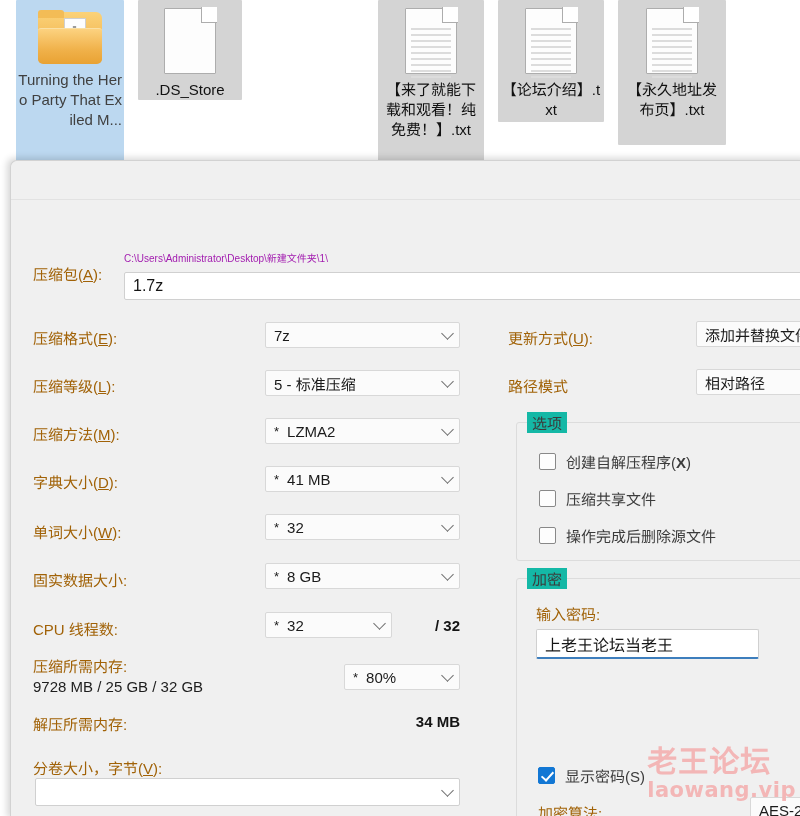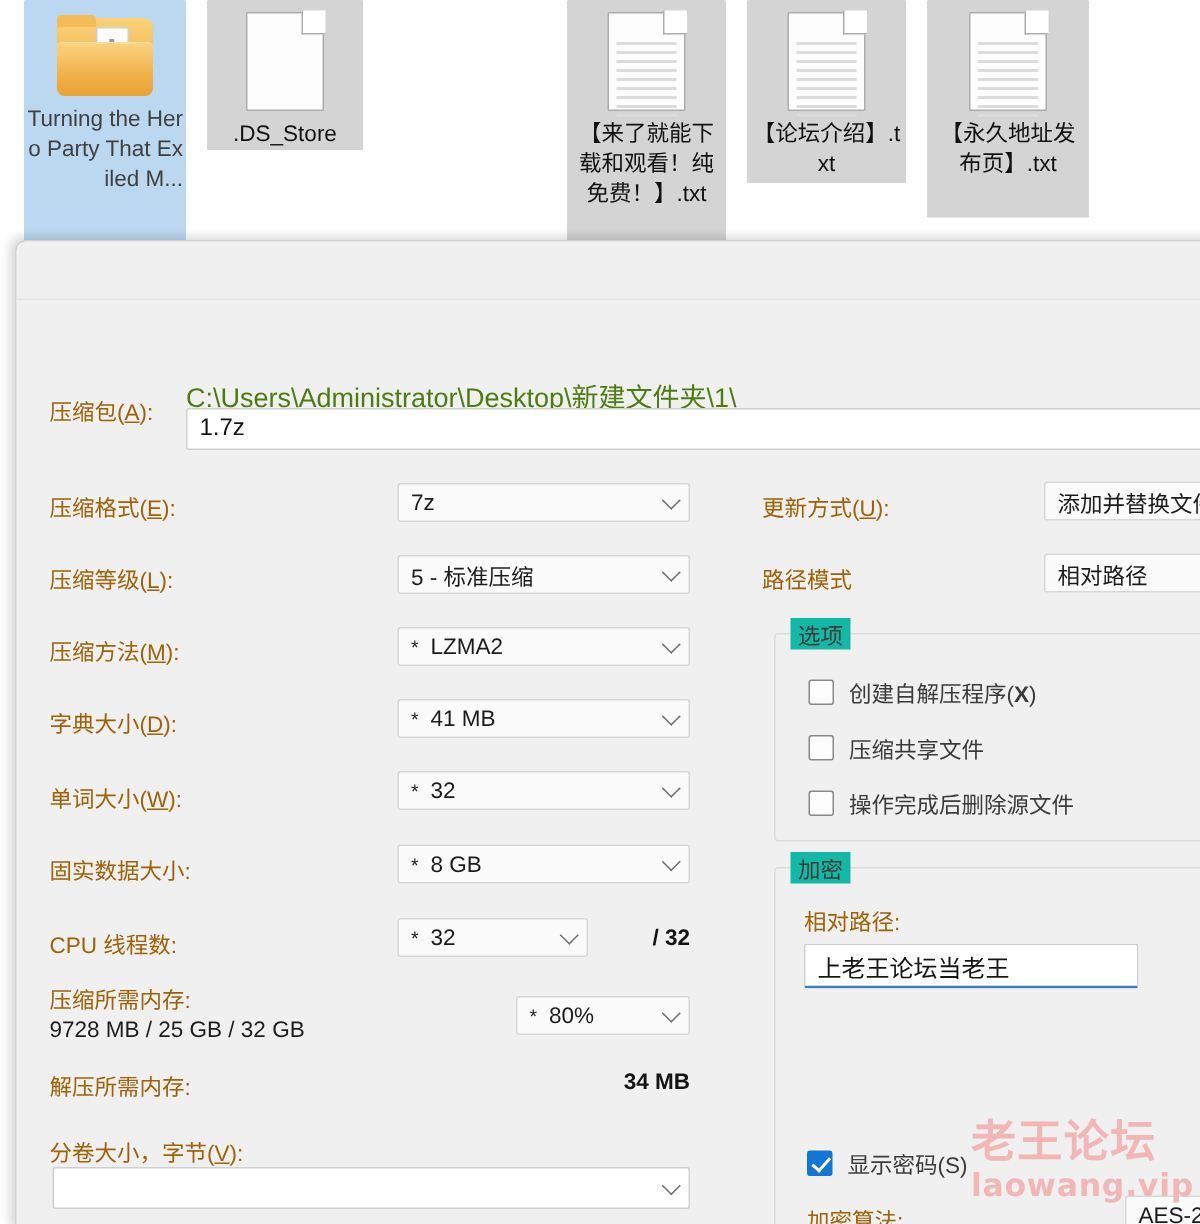--- a/index.html
+++ b/index.html
@@ -379,21 +379,21 @@
 
     <div id="titlebar">
       <div class="title">添加到压缩包</div>
     </div>
 
     <div id="dlgbody">
 
       <div class="lbl" style="left:22px; top:63px;">
         压缩包(<span class="ul">A</span>):
       </div>
-      <div class="statictext" style="left:113px; top:50px; font-size:18px; color:#4d7c0f;">C:\Users\Administrator\Desktop\新建文件夹\1\</div>
+      <div class="statictext" style="left:113px; top:50px; font-size:10px; color:#a21caf;">C:\Users\Administrator\Desktop\新建文件夹\1\</div>
       <div class="textbox" style="left:113px; top:72px; width:728px;">1.7z</div>
 
       <div class="lbl" style="left:22px; top:127px;">
         压缩格式(<span class="ul">E</span>):
       </div>
       <div class="combo" style="left:254px; top:122px; width:195px;">
         <span>7z</span>
         <span class="chev"></span>
       </div>
 
@@ -492,21 +492,21 @@
         <span>压缩共享文件</span>
       </div>
       <div class="checkrow" style="left:528px; top:325px;">
         <span class="cbox"></span>
         <span>操作完成后删除源文件</span>
       </div>
 
       <div class="groupbox" style="left:505px; top:378px; width:290px; height:244px;">
         <div class="gtitle">加密</div>
       </div>
-      <div class="lbl" style="left:525px; top:403px;">相对路径:</div>
+      <div class="lbl" style="left:525px; top:403px;">输入密码:</div>
       <div class="textbox focused" style="left:525px; top:429px; width:223px; height:30px;">上老王论坛当老王</div>
 
       <div class="checkrow" style="left:527px; top:565px;">
         <span class="cbox checked"></span>
         <span>显示密码(<span class="ul">S</span>)</span>
       </div>
 
       <div class="lbl" style="left:527px; top:602px;">加密算法:</div>
       <div class="combo" style="left:739px; top:597px; width:120px;">
         <span>AES-25</span>

